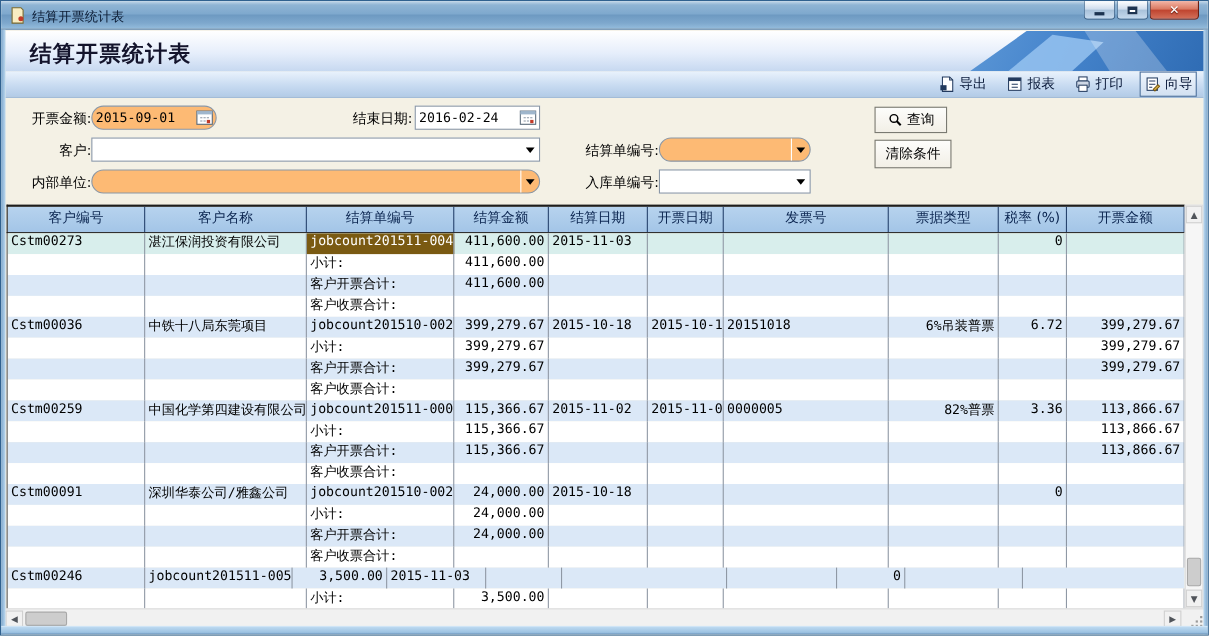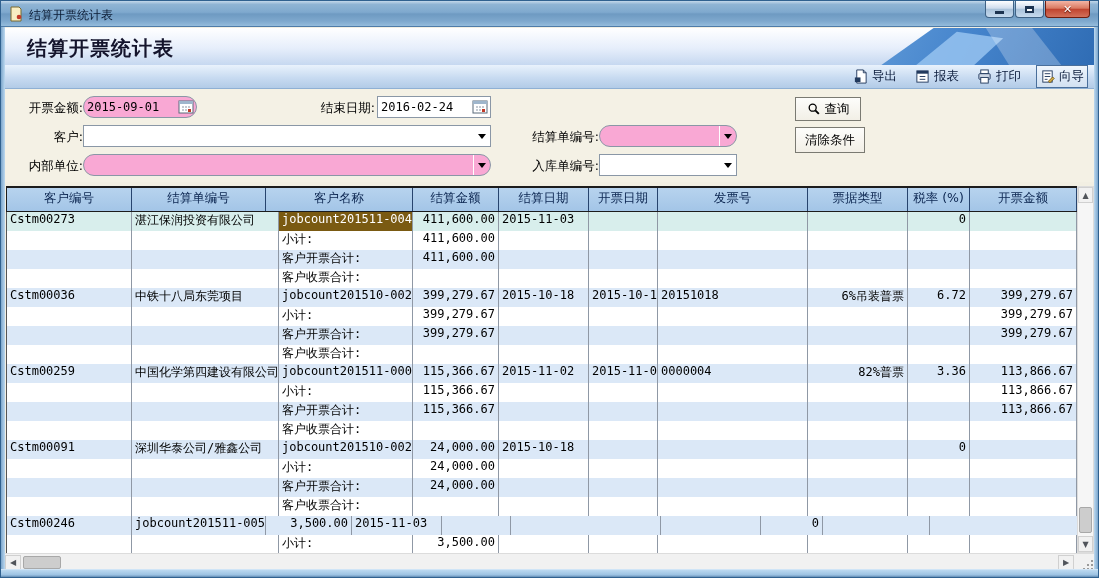--- a/index.html
+++ b/index.html
@@ -40,21 +40,21 @@
     background:linear-gradient(180deg,#e9f2fc 0%,#c8dbf1 55%,#b2cbe7 100%);
     border-bottom:1px solid #8fb0d4; display:flex; justify-content:flex-end; align-items:center; gap:12px; padding-right:8px; }
   .tb-btn { display:flex; align-items:center; gap:4px; font-size:12.5px; color:#0a1a3a; cursor:default; padding:2px 3px; }
   .tb-btn svg { width:15px; height:15px; }
   .tb-btn.boxed { border:1px solid #4a6f9b; background:rgba(255,255,255,.4); }
 
   
   .filter-panel { position:absolute; left:4px; top:88px; width:1091px; height:93px; background:#f4f1e5; font-size:12.5px; }
   .flabel { position:absolute; height:22px; line-height:22px; text-align:right; color:#000; }
   .ffield { position:absolute; height:22px; border:1px solid #8a97a6; background:#fff; }
-  .ffield.orange { background:#f9a8d4;border-radius:11px; }
+  .ffield.orange { background:#fdba74;border-radius:11px; }
   .fval { position:absolute; left:3px; top:3px; font:12px "DejaVu Sans Mono",monospace; color:#000; }
   .cal-icon { position:absolute; right:2px; top:2px; width:16px; height:16px; }
   .dd-arrow { position:absolute; right:0; top:0; bottom:0; width:17px; display:flex; align-items:center; justify-content:center; }
   .ffield.orange .dd-arrow { border-left:1px solid #fff; }
   .tri-down { width:0; height:0; border-left:4px solid transparent; border-right:4px solid transparent; border-top:5px solid #000; }
   .fbtn { position:absolute; display:flex; align-items:center; justify-content:center; gap:4px;
     border:1px solid #7a7a72; background:linear-gradient(180deg,#fdfdfb,#f2efe6); font-size:12.5px; color:#000; }
   .fbtn svg { width:14px; height:14px; }
 
   
@@ -232,22 +232,22 @@
       <span class="dd-arrow">
           <i class="tri-down"></i>
         </span>
     </div>
   </div>
 
   <div class="grid-area">
     <div class="gtable">
       <div class="hrow">
           <div class="hcell" style="width: 125px;">客户编号</div>
+          <div class="hcell" style="width: 147px;">客户名称</div>
           <div class="hcell" style="width: 134px;">结算单编号</div>
-          <div class="hcell" style="width: 147px;">客户名称</div>
           <div class="hcell" style="width: 86px;">结算金额</div>
           <div class="hcell" style="width: 90px;">结算日期</div>
           <div class="hcell" style="width: 69px;">开票日期</div>
           <div class="hcell" style="width: 150px;">发票号</div>
           <div class="hcell" style="width: 100px;">票据类型</div>
           <div class="hcell" style="width: 62px;">税率 (%)</div>
           <div class="hcell" style="width: 107px;">开票金额</div>
         </div>
       <div class="tbody">
           <div class="trow odd selrow">
@@ -346,21 +346,21 @@
             <div class="tcell align-right" style="width: 62px;"></div>
             <div class="tcell align-right" style="width: 107px;"></div>
           </div>
           <div class="trow odd">
             <div class="tcell align-left" style="width: 125px;">Cstm00259</div>
             <div class="tcell align-left" style="width: 147px;">中国化学第四建设有限公司</div>
             <div class="tcell align-left" style="width: 134px;">jobcount201511-0003</div>
             <div class="tcell align-right" style="width: 86px;">115,366.67</div>
             <div class="tcell align-left" style="width: 90px;">2015-11-02</div>
             <div class="tcell align-left" style="width: 69px;">2015-11-02</div>
-            <div class="tcell align-left" style="width: 150px;">0000004</div>
+            <div class="tcell align-left" style="width: 150px;">0000005</div>
             <div class="tcell align-right" style="width: 100px;">82%普票</div>
             <div class="tcell align-right" style="width: 62px;">3.36</div>
             <div class="tcell align-right" style="width: 107px;">113,866.67</div>
           </div>
           <div class="trow even">
             <div class="tcell align-left" style="width: 125px;"></div>
             <div class="tcell align-left" style="width: 147px;"></div>
             <div class="tcell align-left" style="width: 134px;">小计:</div>
             <div class="tcell align-right" style="width: 86px;">115,366.67</div>
             <div class="tcell align-left" style="width: 90px;"></div>

